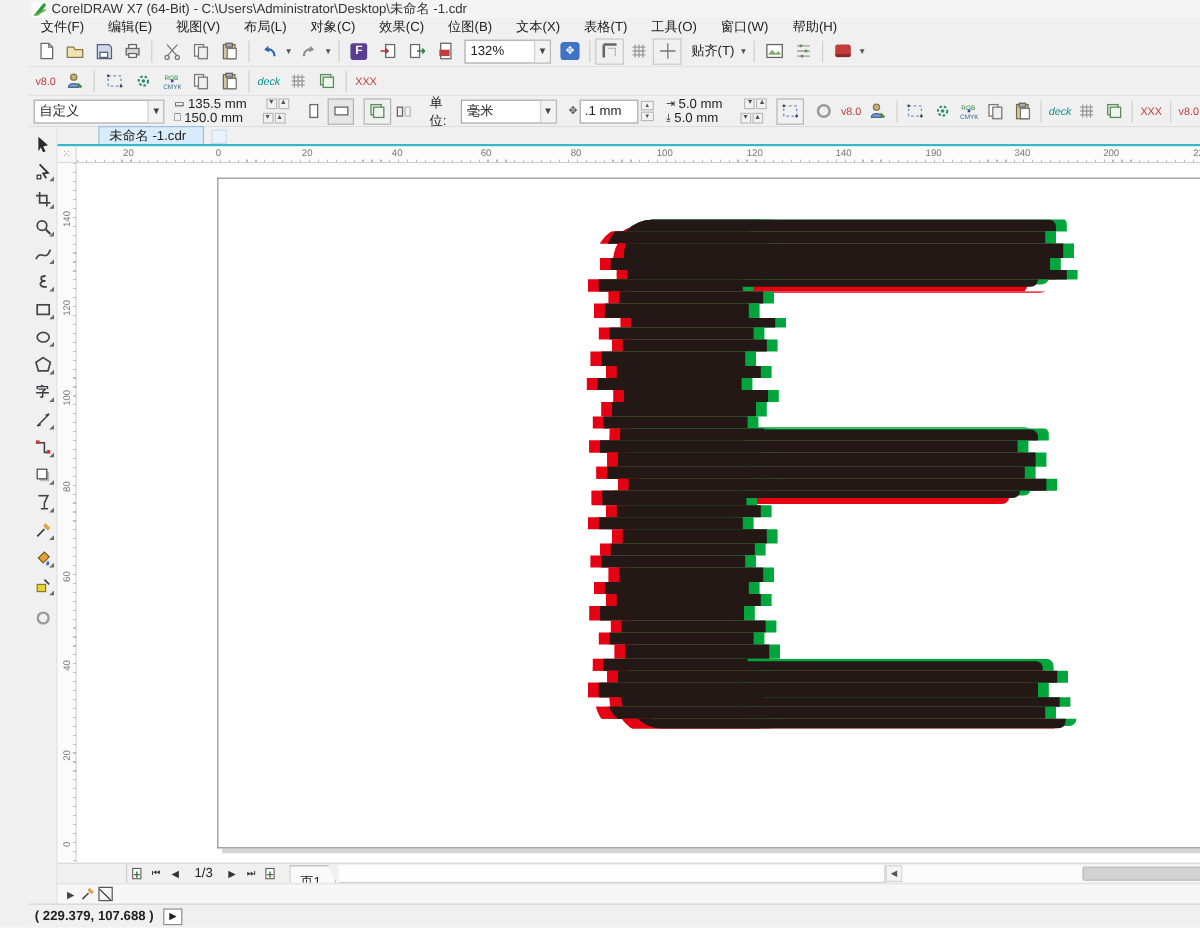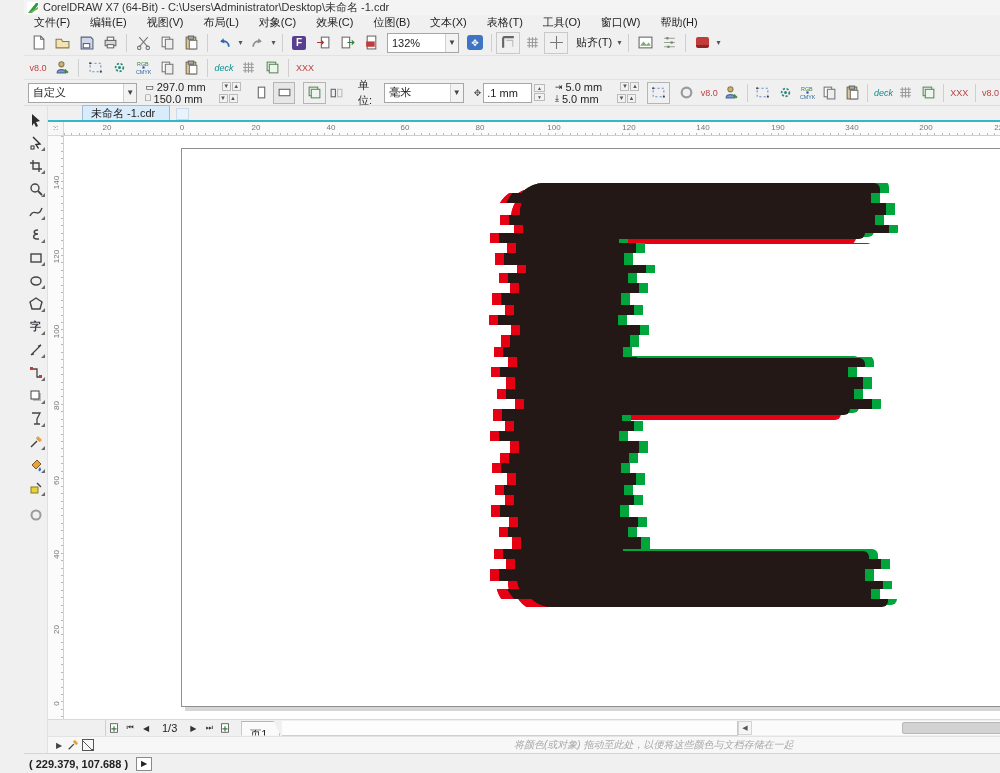--- a/index.html
+++ b/index.html
@@ -451,21 +451,21 @@
 </div>
 
 <div id="propbar" class="abs">
   <span class="combo" style="width:118px;">
     <span class="val">自定义</span>
     <span class="arrow">▼</span>
   </span>
   <span style="display:flex; flex-direction:column; gap:1px; margin-left:8px;">
     <span style="display:flex; align-items:center;">
       <span class="mini">▭</span>
-      <span class="field" style="width:66px; height:11px; border:none; background:transparent;">297.0 mm</span>
+      <span class="field" style="width:66px; height:11px; border:none; background:transparent;">135.5 mm</span>
       <span class="spin2">
           <span>▼</span>
           <span>▲</span>
         </span>
     </span>
     <span style="display:flex; align-items:center;">
       <span class="mini">⎕</span>
       <span class="field" style="width:66px; height:11px; border:none; background:transparent;">150.0 mm</span>
       <span class="spin2">
           <span>▼</span>
@@ -1648,19 +1648,18 @@
 </div>
 
 <div id="palrow" class="abs">
   <span class="palbtn" style="margin-left:4px;">▶</span>
   <span class="palbtn">
       <svg width="12" height="12">
         <use href="#i-dropper"></use>
       </svg>
     </span>
   <span id="noswatch"></span>
-  <span class="hint">将颜色(或对象) 拖动至此处，以便将这些颜色与文档存储在一起</span>
 </div>
 
 <div id="statusbar" class="abs">
   <span class="coords">( 229.379, 107.688 )</span>
   <span class="go">▶</span>
 </div>
 
 </body></html>

